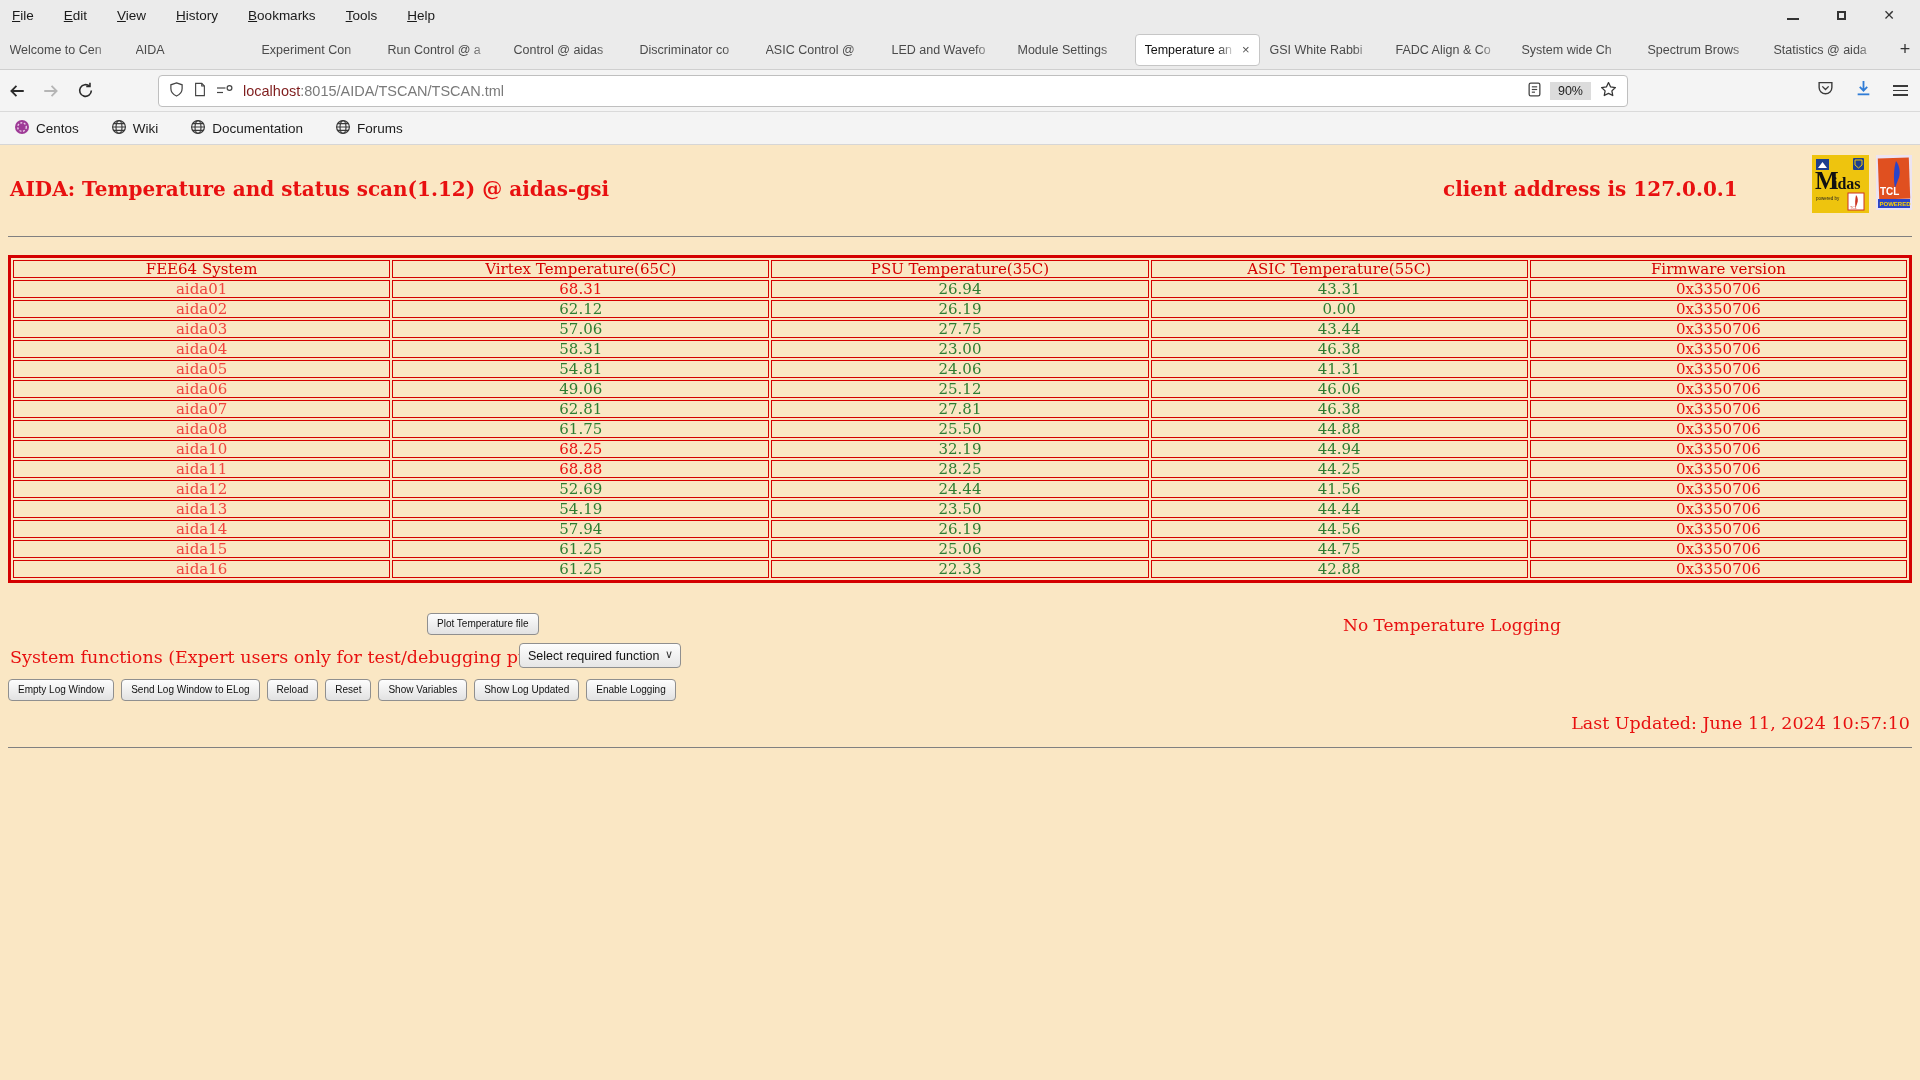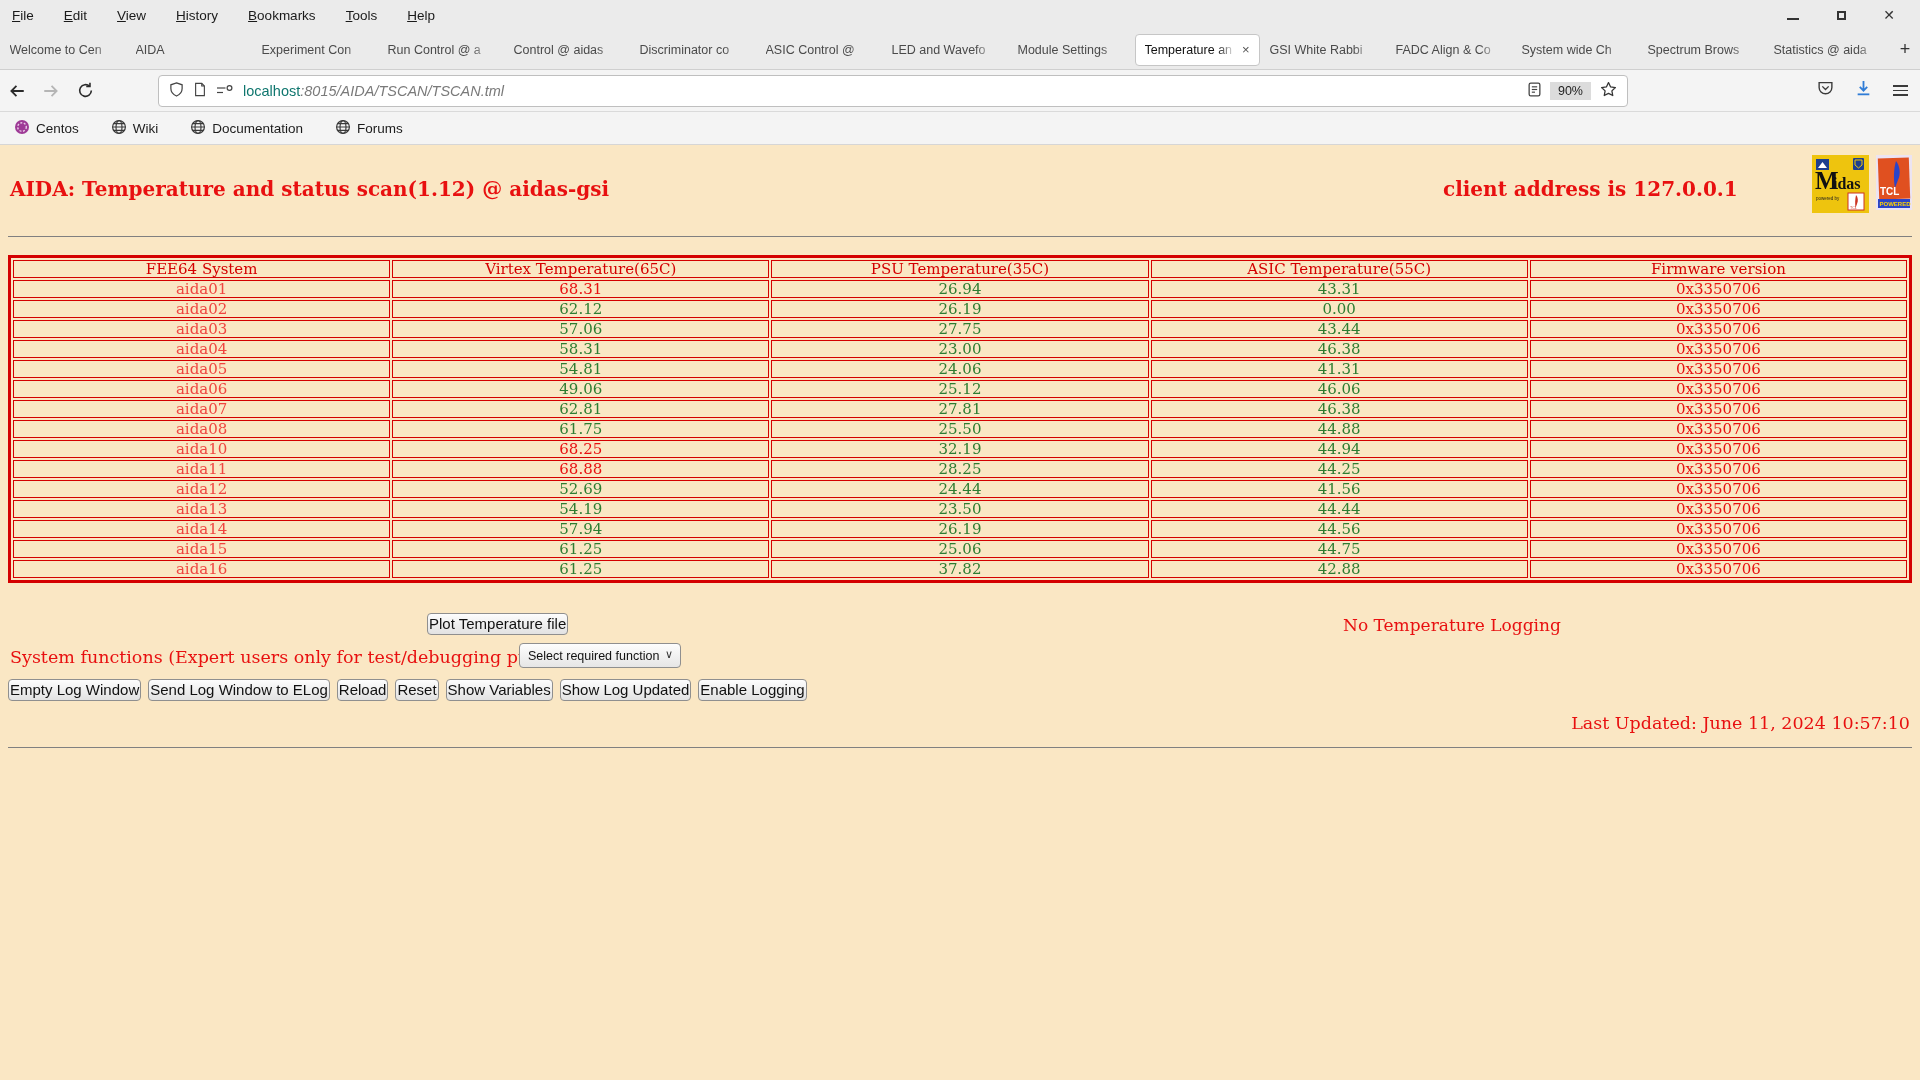--- a/index.html
+++ b/index.html
@@ -25,22 +25,22 @@
                  mask-image:linear-gradient(to right,#000 78%,transparent 97%); }
   .tab.active { background:#fff; border:1px solid #c6c6c6; color:#111; }
   .tab-close { font-size:13px; color:#555; margin-left:4px; }
   .newtab { width:30px; height:30px; display:flex; align-items:center; justify-content:center;
             font-size:18px; color:#333; }
 
   .navbar { height:42px; background:var(--toolbar-bg); display:flex; align-items:center; border-bottom:1px solid #dadada; }
   .nav-icon { width:34px; display:flex; justify-content:center; align-items:center; }
   .urlbar { margin-left:56px; width:1470px; height:32px; background:#fff; border:1px solid #bfbfbf;
             border-radius:4px; display:flex; align-items:center; padding:0 10px; gap:9px; font-size:14.5px; }
-  .url-host { color:#0f766e; }
-  .url-path { color:#7a7a7a;font-style:italic; }
+  .url-host { color:#7f1d1d; }
+  .url-path { color:#7a7a7a; }
   .url-spacer { flex:1; }
   .zoom-badge { background:#dcdcdc; border-radius:0; padding:2px 8px; font-size:12.5px; color:#222; }
   .nav-right { display:flex; align-items:center; gap:21px; margin-left:auto; padding-right:12px; }
   .hamburger { display:flex; flex-direction:column; gap:3px; }
   .hamburger div { width:15px; height:1.8px; background:#3a3a3a; }
 
   .bookmarksbar { height:33px; background:var(--toolbar-bg); display:flex; align-items:center;
                   gap:32px; padding:0 14px; font-size:13.5px; color:#1c1c1c; border-bottom:1px solid #d6d6d6; }
   .bm { display:flex; align-items:center; gap:6px; }
 
@@ -58,22 +58,22 @@
   table.scan td, table.scan th { border:1.5px solid var(--border-red); text-align:center;
                font-weight:normal; line-height:15px; height:18px; padding:0 4px; }
   table.scan col { width:20%; }
   .h-red  { color:var(--border-red); }
   .sysname { color:var(--label-red); }
   .fw      { color:var(--text-red); }
   .v-ok    { color:var(--ok-green); }
   .v-alarm { color:var(--text-red); }
 
   .gtk-btn { background:linear-gradient(#fdfdfd,#e2e2e2); border:1px solid #8f8f8f; border-radius:4px;
-             font-family:"Liberation Sans","DejaVu Sans",sans-serif; font-size:15px; color:#111;
-             padding:3px 1px; line-height:14px; }
+             font-family:"Liberation Sans","DejaVu Sans",sans-serif; font-size:10px; color:#111;
+             padding:3px 9px; line-height:14px; }
   .plot-row { position:absolute; top:468px; left:0; right:0; height:28px; }
   .plot-btn { position:absolute; left:427px; top:0; }
   .no-logging { position:absolute; left:1343px; top:2px; font-size:17px; color:var(--text-red); }
 
   .sysfunc-row { position:absolute; top:498px; left:0; right:0; height:30px; }
   .sysfunc-label { position:absolute; left:10px; top:4px; font-size:17.5px; color:var(--text-red); }
   .select-wrap { position:absolute; left:519px; top:0; }
   .select-wrap select { appearance:none; -webkit-appearance:none; width:162px; height:25px;
              background:linear-gradient(#fdfdfd,#e6e6e6); border:1px solid #8f8f8f; border-radius:4px;
              font-family:"Liberation Sans","DejaVu Sans",sans-serif; font-size:12.5px; color:#111; padding:0 20px 0 8px; }
@@ -421,21 +421,21 @@
     <tr>
       <td class="sysname">aida15</td>
       <td class="v-ok">61.25</td>
       <td class="v-ok">25.06</td>
       <td class="v-ok">44.75</td>
       <td class="fw">0x3350706</td>
     </tr>
     <tr>
       <td class="sysname">aida16</td>
       <td class="v-ok">61.25</td>
-      <td class="v-ok">37.82</td>
+      <td class="v-ok">22.33</td>
       <td class="v-ok">42.88</td>
       <td class="fw">0x3350706</td>
     </tr>
   </tbody>
     </table>
 
   <div class="plot-row">
     <button class="gtk-btn plot-btn">Plot Temperature file</button>
     <span class="no-logging">No Temperature Logging</span>
   </div>

